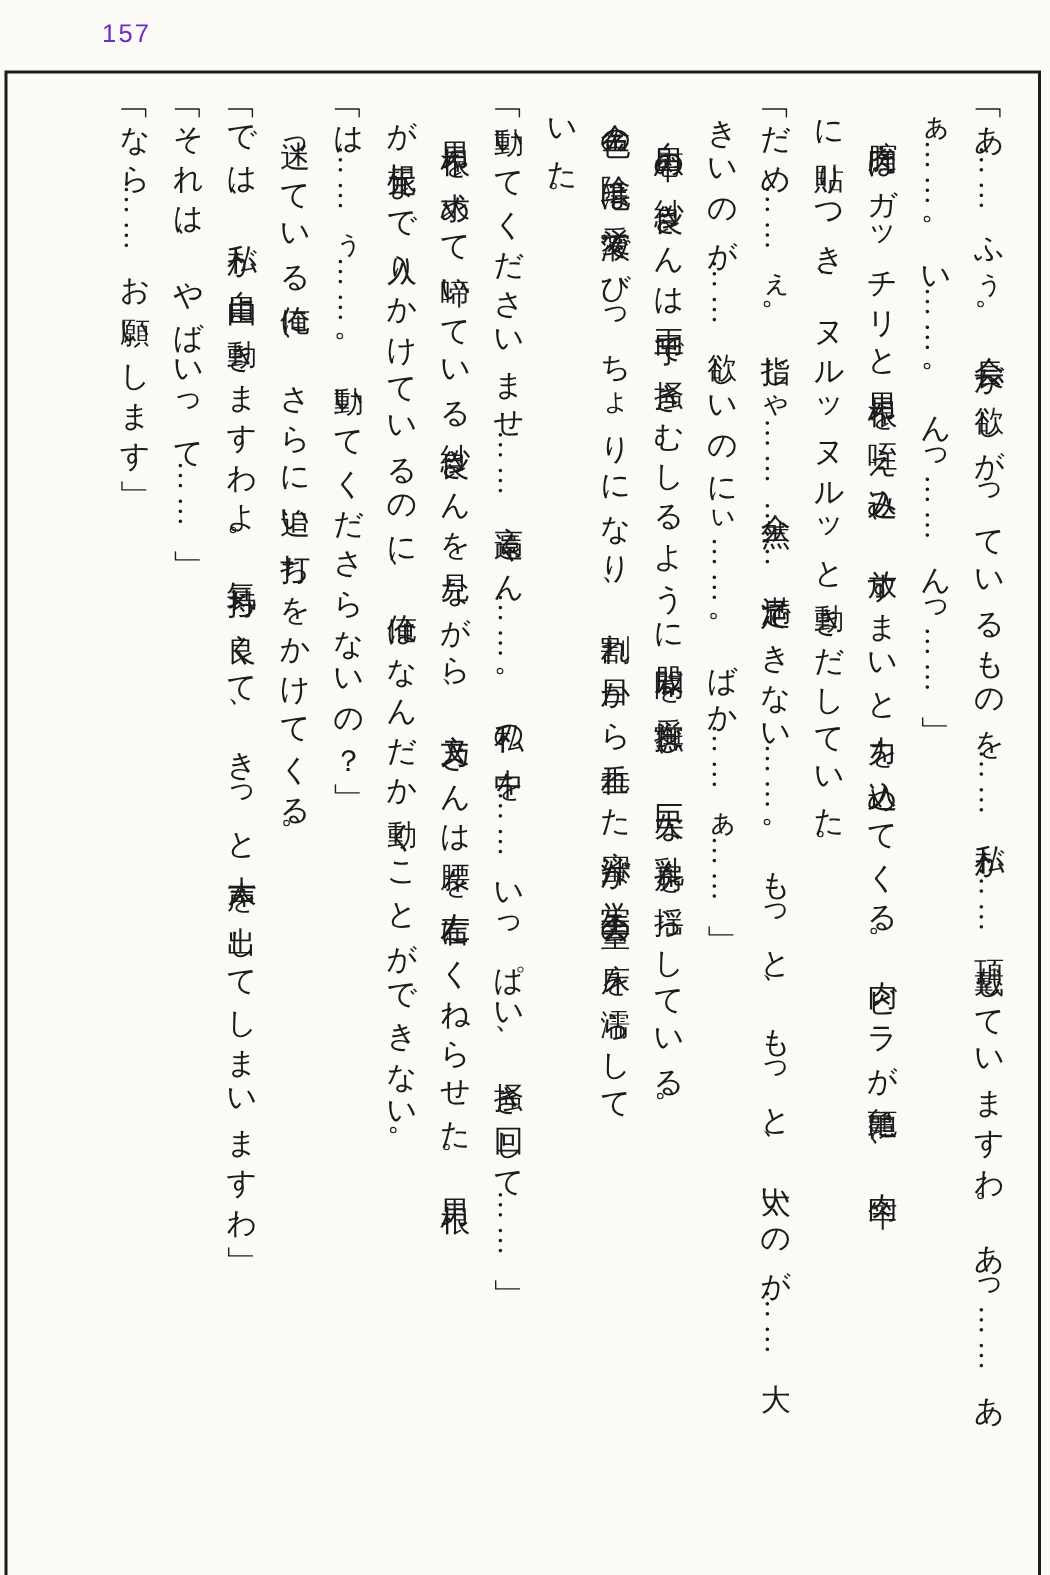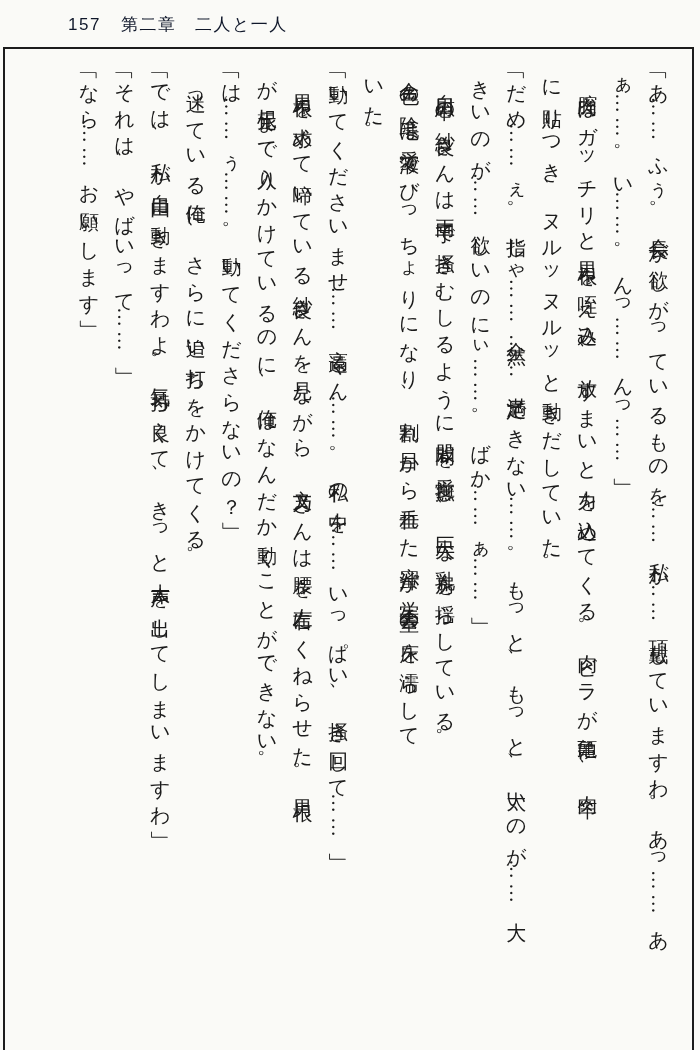--- a/index.html
+++ b/index.html
@@ -27,21 +27,21 @@
   }
   .running-head {
     position: absolute;
     top: 13px;
     left: 68px;
     display: flex;
     align-items: baseline;
     gap: 20px;
     font-family: "Liberation Sans", sans-serif;
     font-size: 17px;
-    color: #0f172a;
+    color: #6d28d9;
     letter-spacing: 1.5px;
     white-space: nowrap;
   }
   .text-block {
     position: absolute;
     top: 66px;
     right: 24px;
     height: 982px;
     writing-mode: vertical-rl;
     text-orientation: mixed;
@@ -57,21 +57,20 @@
   }
   .text-line.indent {
     text-indent: 12px;
   }
 </style>
 </head>
 <body>
 
 <div class="running-head">
   <span>157</span>
-  <span>第二章　二人と一人</span>
 </div>
 
 <div class="page-frame"></div>
 
 <div class="text-block">
   <div class="text-line">「あ……ふぅ。会長が欲しがっているものを……私が……頂戴していますわ。あっ……あ</div>
   <div class="text-line">ぁ……。い……。んっ……んっ……」</div>
   <div class="text-line indent">膣肉はガッチリと男根を咥え込み、放すまいと力を込めてくる。肉ビラが亀頭に、肉竿</div>
   <div class="text-line">に貼りつき、ヌルッヌルッと動きだしていた。</div>
   <div class="text-line">「だめ……ぇ。指じゃ……全然……満足できない……。もっと、もっと、太いのが……大</div>

